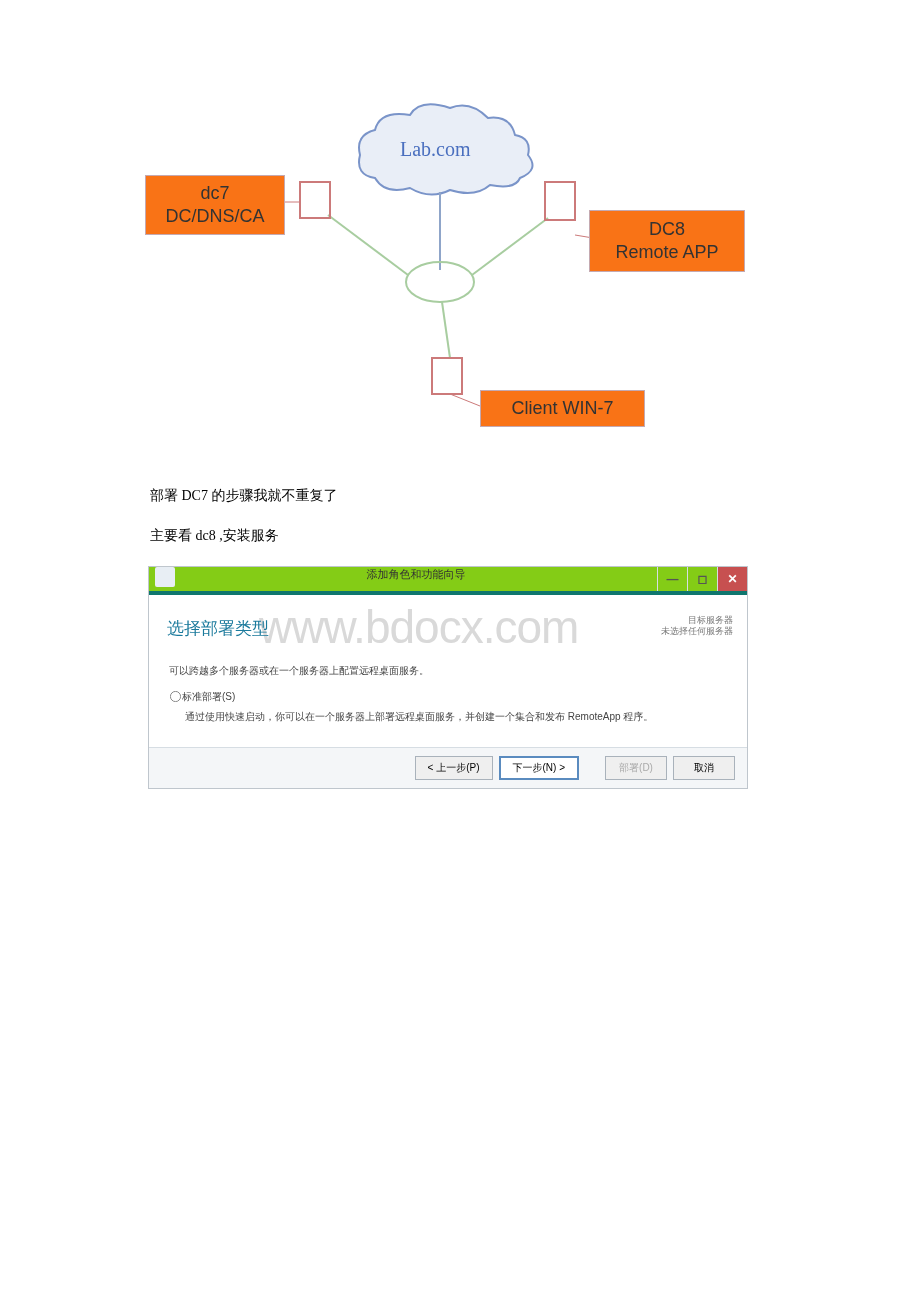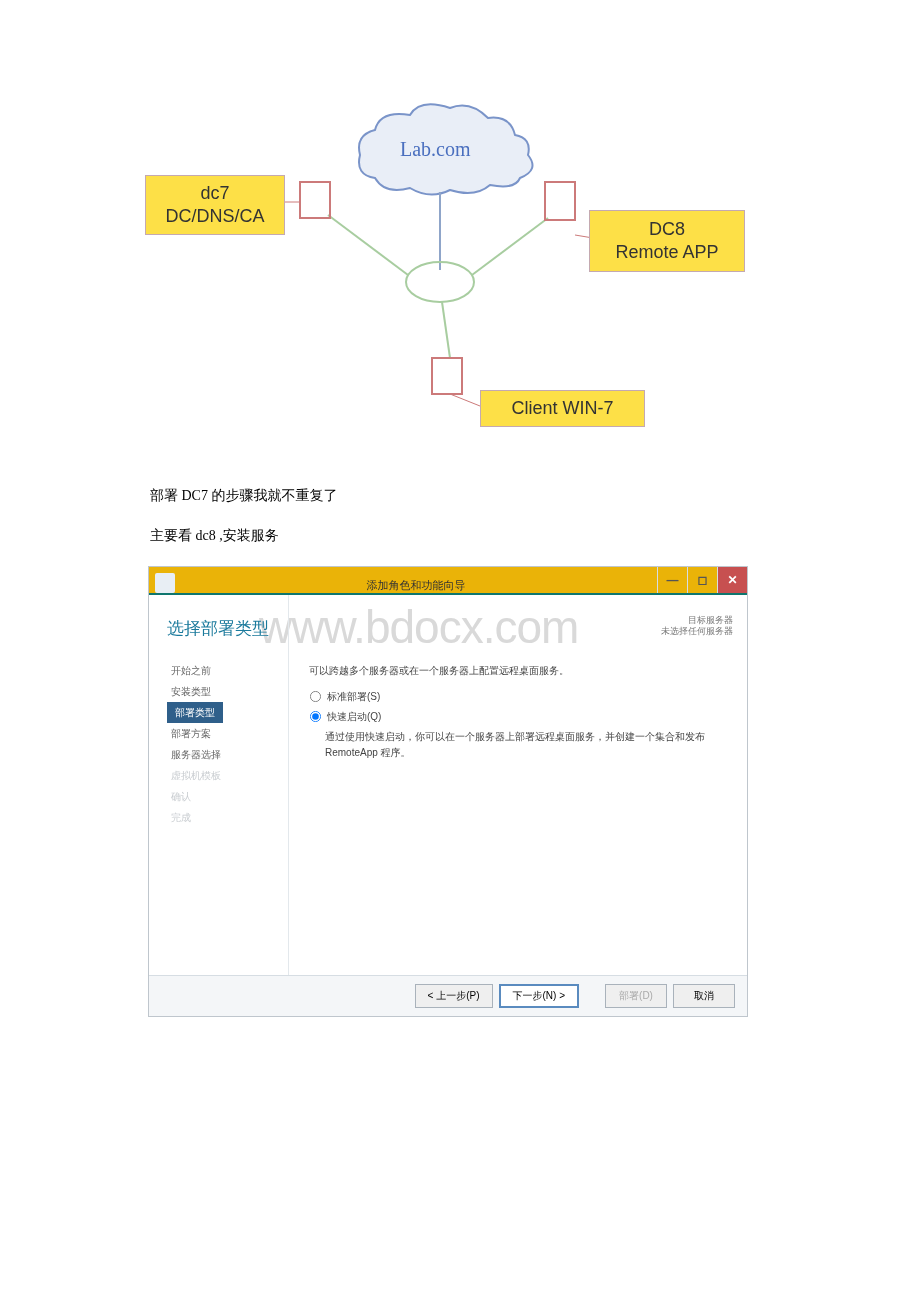--- a/index.html
+++ b/index.html
@@ -2,32 +2,32 @@
 <html><head>
   <meta charset="utf-8">
   <style>
     * { box-sizing: border-box; margin: 0; padding: 0; }
     body { background: #fff; width: 920px; margin: 0 auto; font-family: Arial, "Microsoft YaHei", sans-serif; }
     .page-content { padding: 70px 150px 40px 150px; }
     
     
     .diagram-wrap { width: 100%; height: 390px; position: relative; margin-bottom: 25px; }
     .diagram-wrap svg { position: absolute; top: 0; left: 0; }
-    .node { position: absolute; background: #fde047; border: 1px solid #c4a9b1; display: flex; align-items: center; justify-content: center; text-align: center; font-size: 18px; color: #333; line-height: 1.3; padding: 6px 10px; }
+    .node { position: absolute; background: #f97316; border: 1px solid #c4a9b1; display: flex; align-items: center; justify-content: center; text-align: center; font-size: 18px; color: #333; line-height: 1.3; padding: 6px 10px; }
     .node.sub1 { left: -5px; top: 105px; width: 140px; height: 60px; }
     .node.sub2 { right: 25px; top: 140px; width: 156px; height: 62px; }
     .node.sub3 { left: 330px; top: 320px; width: 165px; height: 37px; }
     .cloud-label { position: absolute; left: 250px; top: 68px; font-family: "Comic Sans MS", cursive; font-size: 20px; color: #4a6fbf; }
     
     
     .body-text { font-size: 14px; font-family: "SimSun", serif; margin: 18px 0; line-height: 1.6; }
     
     
     .wizard-outer { border: 1px solid #bfc6cd; width: 600px; margin-left: -2px; font-family: "Microsoft YaHei", sans-serif; position: relative; }
-    .titlebar { display: flex; align-items: flex-end; height: 28px; border-bottom: 2px solid #0f766e; background: #eab308; }
+    .titlebar { display: flex; align-items: flex-start; height: 28px; border-bottom: 4px solid #0f766e; background: #84cc16; }
     .titlebar .app-icon { width: 20px; height: 20px; margin-left: 6px; background: #e8eef4; border-radius: 2px; }
     .titlebar .title { flex: 1; text-align: center; font-size: 11px; color: #333; }
     .win-controls { display: flex; height: 100%; }
     .win-btn { width: 30px; height: 100%; display: flex; align-items: center; justify-content: center; font-size: 12px; font-weight: bold; border-left: 1px solid #d6dde3; cursor: pointer; }
     .win-btn.min { color: #555; }
     .win-btn.max { color: #555; }
     .win-btn.close { background: #c75050; color: #fff; }
     
     .wizard-body { display: flex; position: relative; }
     .watermark { position: absolute; left: 110px; top: 5px; font-size: 46px; font-weight: 300; color: #d9d9d9; font-family: Arial, sans-serif; letter-spacing: -1px; z-index: 1; pointer-events: none; }
@@ -36,21 +36,21 @@
     .wizard-heading { font-size: 17px; color: #1b7a9c; font-weight: normal; }
     .target-info { position: absolute; right: 14px; top: 20px; text-align: right; font-size: 9px; color: #777; line-height: 1.2; z-index: 2; }
     
     .sidebar { width: 140px; padding: 65px 0 0 18px; font-size: 10px; line-height: 2.1; border-right: 1px solid #e3e8ec; min-height: 380px; position: relative; z-index: 2; }
     .sidebar-item { color: #666; padding: 0 4px; }
     .sidebar-item.selected { background: #2f5f8a; color: #fff; display: inline-block; padding: 0 8px; }
     .sidebar-item.disabled { color: #c8ccd0; }
     
     .main-pane { flex: 1; padding: 68px 18px 10px 20px; font-size: 10px; color: #444; line-height: 1.6; position: relative; z-index: 2; }
     .main-pane .intro { margin-bottom: 10px; }
-    .radio-opt { margin-bottom: 4px; display: flex; align-items: center; gap: 5px; }
+    .radio-opt { margin-bottom: 4px; display: flex; align-items: center; }
     .radio-opt input { transform: scale(0.85); }
     .radio-desc { margin-left: 16px; margin-bottom: 12px; }
     
     .button-bar { border-top: 1px solid #d6dde3; padding: 8px 12px; display: flex; justify-content: flex-end; gap: 6px; background: #f4f6f8; }
     .wiz-btn { font-size: 10px; padding: 3px 12px; border: 1px solid #a9b2bb; background: #efefef; cursor: pointer; min-width: 62px; }
     .wiz-btn.primary { border: 2px solid #5a8bbf; background: #fff; }
     .wiz-btn.disabled { color: #aaa; cursor: default; }
     .button-gap { width: 14px; }
   </style>
 </head>
@@ -115,43 +115,29 @@
       <div class="watermark">www.bdocx.com</div>
 
       <div class="heading-area">
         <div class="wizard-heading">选择部署类型</div>
       </div>
       <div class="target-info">
         <div>目标服务器</div>
         <div>未选择任何服务器</div>
       </div>
 
-      <div class="sidebar">
-        <div class="sidebar-item">开始之前</div>
-        <div class="sidebar-item">安装类型</div>
-        <div><span class="sidebar-item selected">部署类型</span></div>
-        <div class="sidebar-item">部署方案</div>
-        <div class="sidebar-item">服务器选择</div>
-        <div class="sidebar-item disabled">虚拟机模板</div>
-        <div class="sidebar-item disabled">确认</div>
-        <div class="sidebar-item disabled">完成</div>
-      </div>
 
       <div class="main-pane">
         <div class="intro">可以跨越多个服务器或在一个服务器上配置远程桌面服务。</div>
 
         <div class="radio-opt">
           <input type="radio" name="dep" style="">
           <span>标准部署(S)</span>
         </div>
 
-        <div class="radio-opt">
-          <input type="radio" name="dep" checked="" style="">
-          <span>快速启动(Q)</span>
-        </div>
         <div class="radio-desc">通过使用快速启动，你可以在一个服务器上部署远程桌面服务，并创建一个集合和发布 RemoteApp 程序。</div>
       </div>
     </div>
 
     <div class="button-bar">
       <button class="wiz-btn">&lt; 上一步(P)</button>
       <button class="wiz-btn primary">下一步(N) &gt;</button>
       <div class="button-gap"></div>
       <button class="wiz-btn disabled">部署(D)</button>
       <button class="wiz-btn">取消</button>

